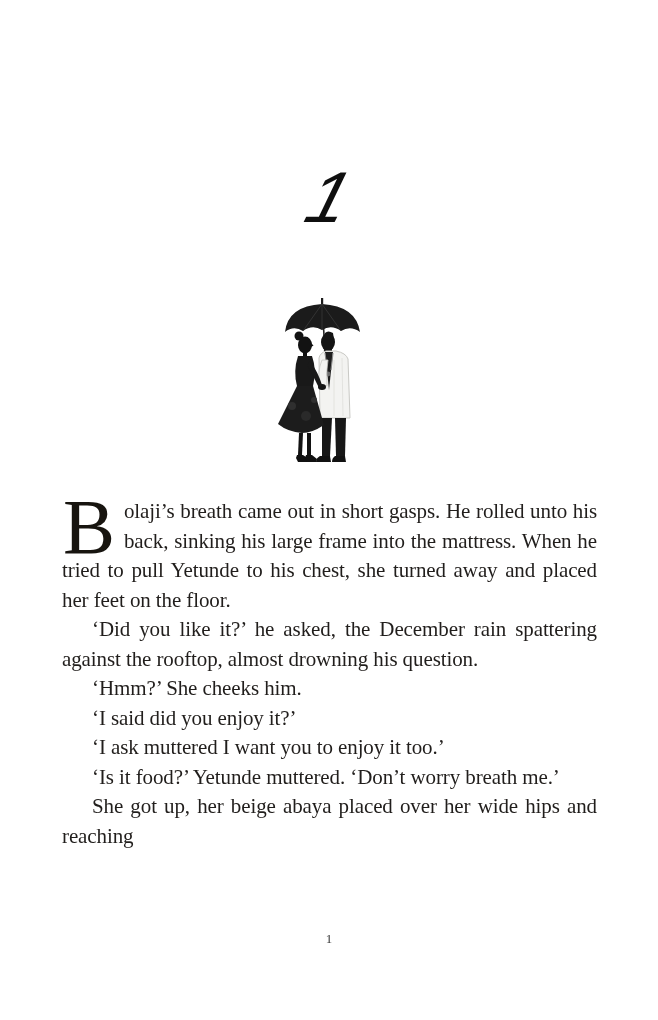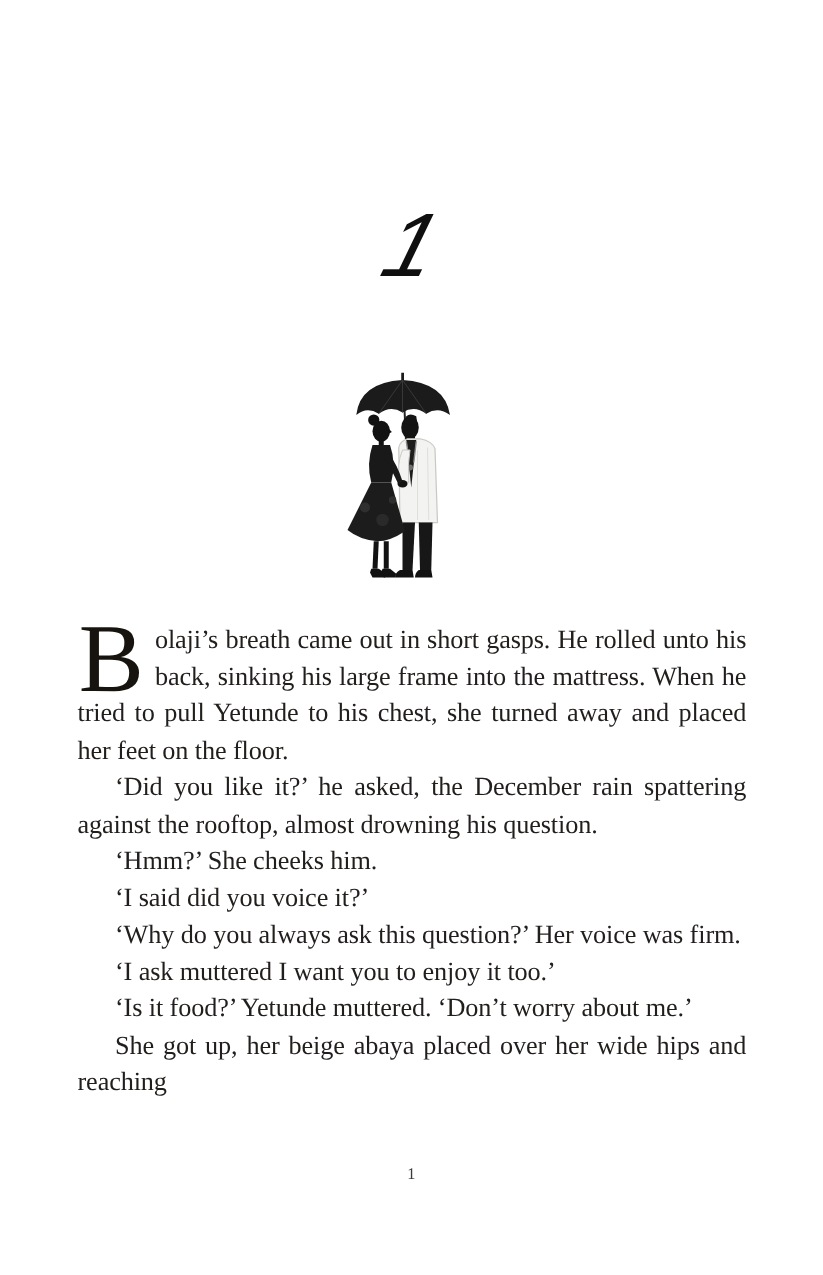--- a/index.html
+++ b/index.html
@@ -116,22 +116,21 @@
 
       <path d="M21,157 L27,157 L33,161 L32,164 L22,164 L20,160 Z" fill="#111111"></path>
       <path d="M30,157 L36,157 L41,161 L40,164 L31,164 L29,160 Z" fill="#111111"></path>
     </g>
   </svg>
 
   <div class="body-text">
     <p class="first"><span class="dropcap">B</span><span>olaji’s breath came out in short gasps. He rolled unto his back, sinking his large frame into the mattress. When he tried to pull Yetunde to his chest, she turned away and placed her feet on the floor.</span></p>
     <p>‘Did you like it?’ he asked, the December rain spattering against the rooftop, almost drowning his question.</p>
     <p>‘Hmm?’ She cheeks him.</p>
-    <p>‘I said did you voice it?’</p>
-    <p>‘Why do you always ask this question?’ Her voice was firm.</p>
+    <p>‘I said did you enjoy it?’</p>
     <p>‘I ask muttered I want you to enjoy it too.’</p>
-    <p>‘Is it food?’ Yetunde muttered. ‘Don’t worry about me.’</p>
+    <p>‘Is it food?’ Yetunde muttered. ‘Don’t worry breath me.’</p>
     <p>She got up, her beige abaya placed over her wide hips and reaching</p>
   </div>
 
   <div class="page-number">1</div>
 
 </div>
 
 </body></html>

